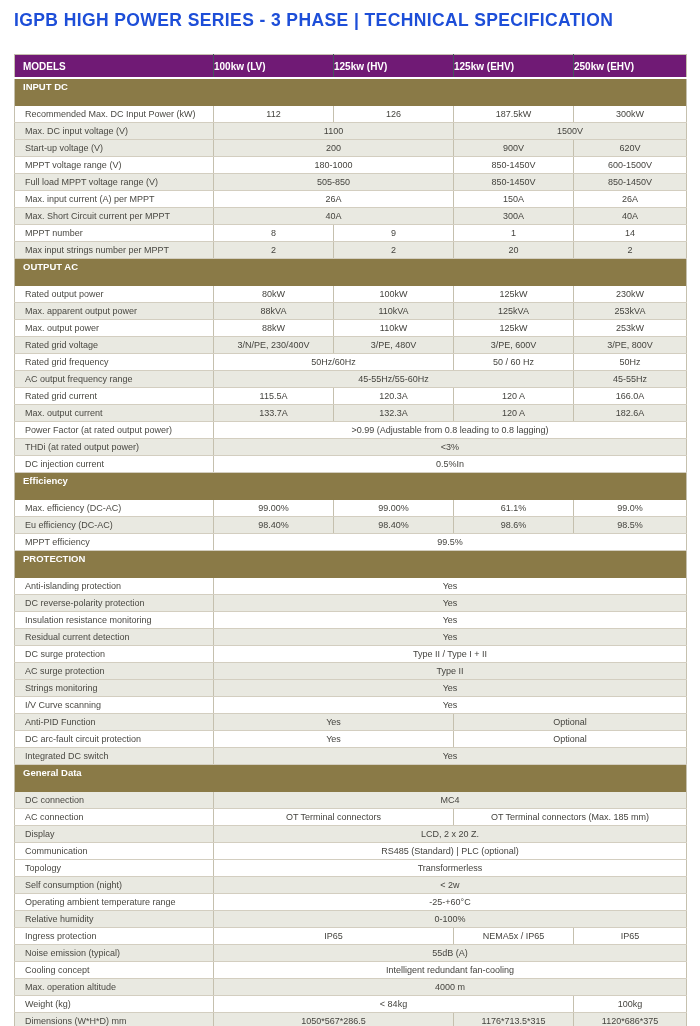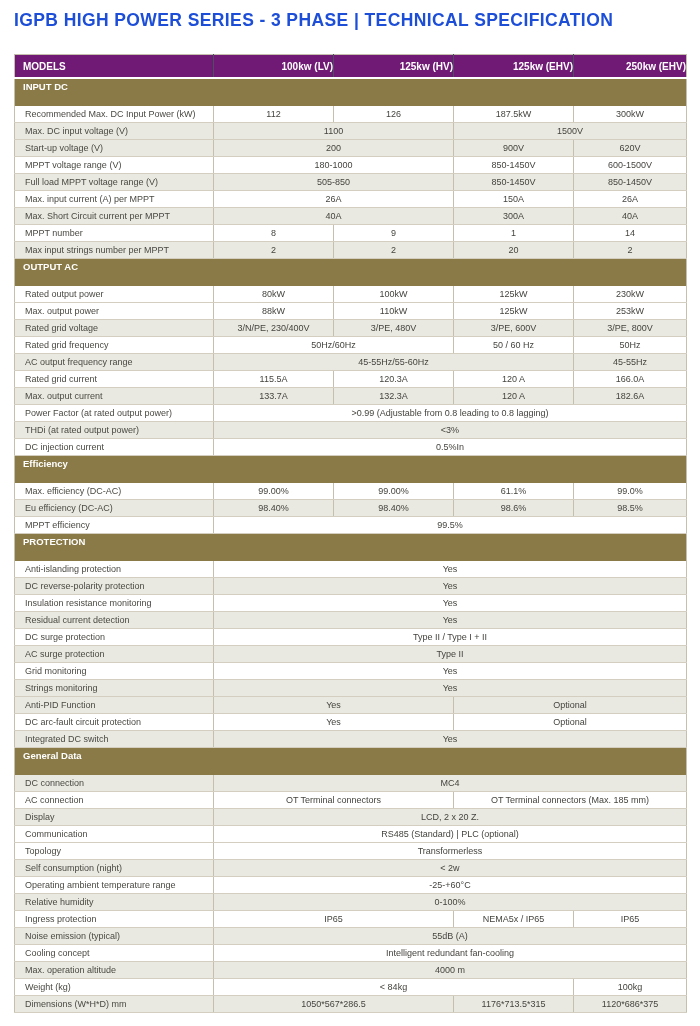--- a/index.html
+++ b/index.html
@@ -33,21 +33,21 @@
   thead th{
     background:#701a75;
     color:#ffffff;
     font-size:10px;
     font-weight:bold;
     height:22px;
     border-bottom:2px solid #ffffff;
     padding:0;
   }
   thead th.models{text-align:left;padding-left:8px;}
-  thead th.model-col{text-align:right;border-left:1px solid #46525d;}
+  thead th.model-col{text-align:left;border-left:1px solid #46525d;}
   td.section{
     background:#8a7a47;
     color:#ffffff;
     font-size:9.5px;
     font-weight:bold;
     height:15px;
     padding:0 0 12px 8px;
     text-align:left;
   }
   tr.data td{
@@ -162,20 +162,27 @@
         <tr>
           <td class="section" colspan="5">OUTPUT AC</td>
         </tr>
         <tr class="data">
           <td class="lbl">Rated output power</td>
           <td class="val" colspan="1">80kW</td>
           <td class="val" colspan="1">100kW</td>
           <td class="val" colspan="1">125kW</td>
           <td class="val" colspan="1">230kW</td>
         </tr>
+        <tr class="data shaded">
+          <td class="lbl">Max. apparent output power</td>
+          <td class="val" colspan="1">88kVA</td>
+          <td class="val" colspan="1">110kVA</td>
+          <td class="val" colspan="1">125kVA</td>
+          <td class="val" colspan="1">253kVA</td>
+        </tr>
         <tr class="data">
           <td class="lbl">Max. output power</td>
           <td class="val" colspan="1">88kW</td>
           <td class="val" colspan="1">110kW</td>
           <td class="val" colspan="1">125kW</td>
           <td class="val" colspan="1">253kW</td>
         </tr>
         <tr class="data shaded">
           <td class="lbl">Rated grid voltage</td>
           <td class="val" colspan="1">3/N/PE, 230/400V</td>
@@ -265,26 +272,26 @@
           <td class="val" colspan="4">Yes</td>
         </tr>
         <tr class="data">
           <td class="lbl">DC surge protection</td>
           <td class="val" colspan="4">Type II / Type I + II</td>
         </tr>
         <tr class="data shaded">
           <td class="lbl">AC surge protection</td>
           <td class="val" colspan="4">Type II</td>
         </tr>
-        <tr class="data">
-          <td class="lbl">Grid monitoring</td>
-          <td class="val" colspan="4">Yes</td>
-        </tr>
         <tr class="data shaded">
           <td class="lbl">Strings monitoring</td>
+          <td class="val" colspan="4">Yes</td>
+        </tr>
+        <tr class="data">
+          <td class="lbl">I/V Curve scanning</td>
           <td class="val" colspan="4">Yes</td>
         </tr>
         <tr class="data shaded">
           <td class="lbl">Anti-PID Function</td>
           <td class="val" colspan="2">Yes</td>
           <td class="val" colspan="2">Optional</td>
         </tr>
         <tr class="data">
           <td class="lbl">DC arc-fault circuit protection</td>
           <td class="val" colspan="2">Yes</td>

